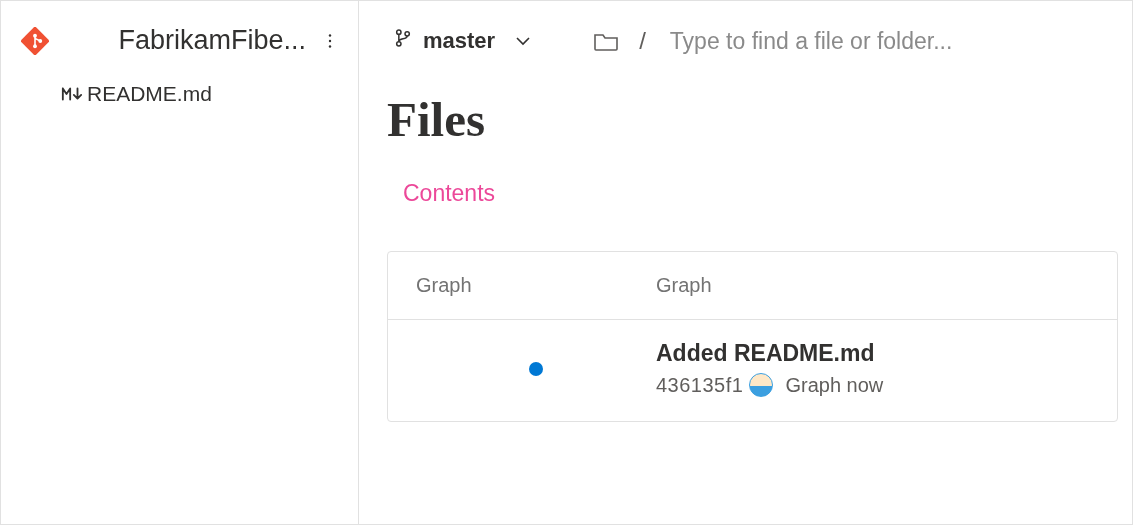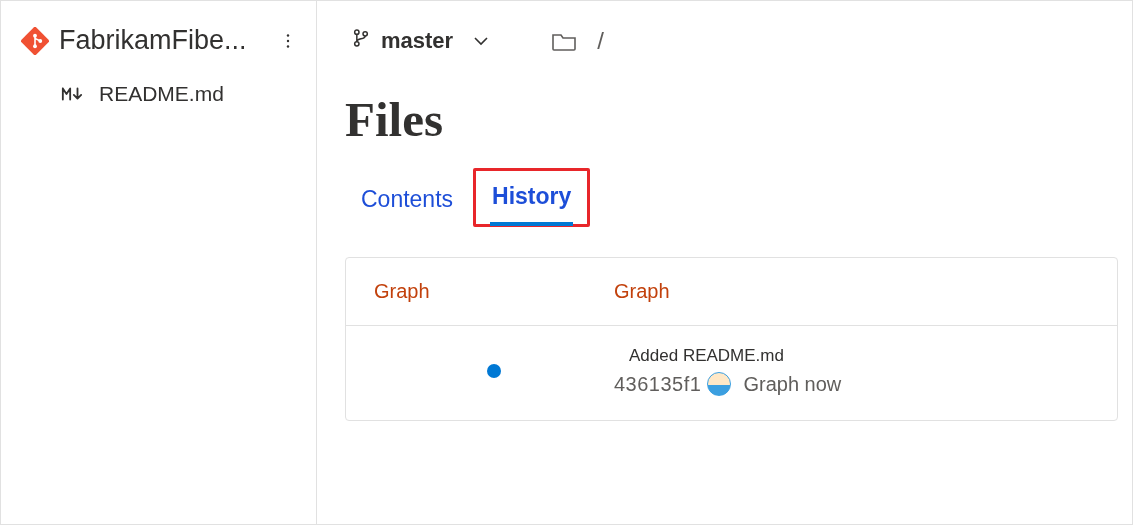--- a/index.html
+++ b/index.html
@@ -12,23 +12,24 @@
     overflow: hidden;
   }
   .app {
     display: flex;
     width: 100%;
     height: 100%;
     border: 1px solid #e1e1e1;
   }
   
   .sidebar {
-    width: 316px;
+    width: 358px;
     border-right: 1px solid #e1e1e1;
     padding: 18px 10px 0 16px;
+    text-align: right;
   }
   .repo-header {
     display: flex;
     align-items: center;
     gap: 10px;
     padding: 6px 4px 18px 4px;
   }
   .repo-icon {
     width: 28px; height: 28px;
     flex: 0 0 28px;
@@ -45,21 +46,21 @@
   .kebab {
     width: 28px; height: 28px;
     display: flex;
     align-items: center;
     justify-content: center;
     flex: 0 0 28px;
   }
   .tree-item {
     display: flex;
     align-items: center;
-    gap: 16px;
+    gap: 4px;
     padding: 8px 8px 8px 44px;
     font-size: 21px;
     font-weight: 400;
   }
   .md-icon {
     width: 22px; height: 22px;
     display: flex;
     align-items: center;
     justify-content: center;
     color: #323130;
@@ -110,21 +111,21 @@
 
   .tabs {
     display: flex;
     gap: 4px;
     align-items: flex-end;
     margin-top: 8px;
   }
   .tab {
     font-size: 23px;
     padding: 12px 16px 14px 16px;
-    color: #1d4ed8;
+    color: #ec4899;
     cursor: pointer;
     position: relative;
   }
   .tab.active {
     font-weight: 600;
   }
   .tab.active::after {
     content: "";
     position: absolute;
     left: 14px; right: 14px; bottom: -2px;
@@ -140,21 +141,21 @@
   .history-panel {
     margin-top: 30px;
     border: 1px solid #e1e1e1;
     border-radius: 4px;
     background: #fff;
   }
   .history-head {
     display: flex;
     padding: 22px 28px;
     font-size: 20px;
-    color: #c2410c;
+    color: #737373;
     font-weight: 400;
   }
   .col-graph { width: 240px; }
   .col-commit { flex: 1; }
   .history-row {
     display: flex;
     align-items: center;
     padding: 20px 28px 24px 28px;
     border-top: 1px solid #e1e1e1;
   }
@@ -162,21 +163,21 @@
     width: 240px;
     display: flex;
     justify-content: center;
   }
   .commit-dot {
     width: 14px; height: 14px;
     border-radius: 50%;
     background: #0078d4;
   }
   .commit-cell { flex: 1; display: flex; flex-direction: column; gap: 6px; }
-  .commit-msg { font-size: 17px; font-weight: 400; color: #323130; margin-left: 15px; }
+  .commit-msg { font-size: 23px; font-weight: 700; color: #323130; }
   .commit-meta { display: flex; align-items: center; gap: 6px; font-size: 20px; }
   .commit-hash { color: #605e5c; letter-spacing: 0.5px; }
   .avatar {
     width: 24px; height: 24px;
     border-radius: 50%;
     background: linear-gradient(180deg,#ffe8c7 0 55%,#3b9fe0 55% 100%);
     border: 1px solid #3b9fe0;
     display: inline-block;
   }
   .author { color: #605e5c; }
@@ -237,30 +238,28 @@
           </svg>
         </span>
       </div>
 
       <span class="folder-icon">
         <svg viewBox="0 0 26 22" width="26" height="22">
           <path d="M2 5h8l2 3h12v11a1 1 0 0 1-1 1H3a1 1 0 0 1-1-1V5z" fill="none" stroke="#605e5c" stroke-width="1.6"></path>
         </svg>
       </span>
       <span class="slash">/</span>
+      <input class="search-input" type="text" placeholder="Type to find a file or folder..." style="">
     </div>
 
     <h1 class="page-title">Files</h1>
 
     <div class="tabs">
       <div class="tab">
         <span>Contents</span>
-      </div>
-      <div class="tab active highlighted">
-        <span>History</span>
       </div>
     </div>
 
     <section class="history-panel">
       <div class="history-head">
         <div class="col-graph">Graph</div>
         <div class="col-commit">Graph</div>
       </div>
 
       <div class="history-row">

